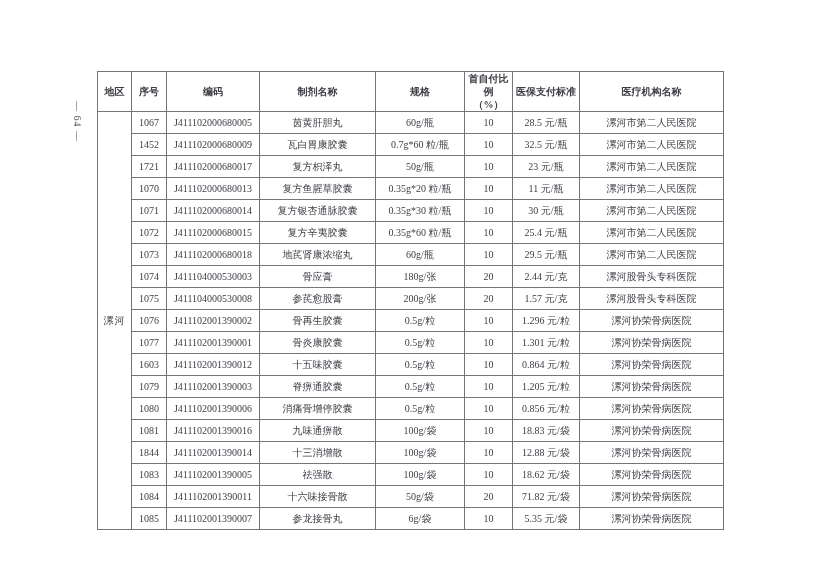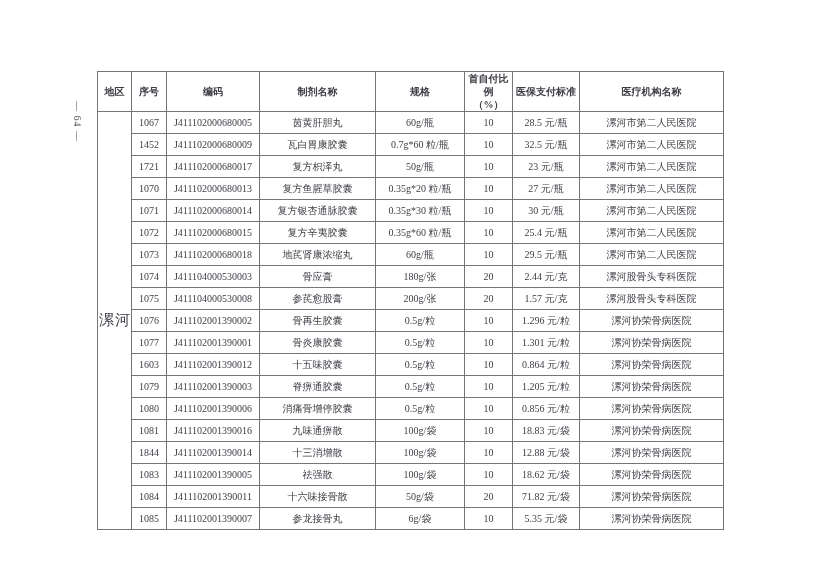--- a/index.html
+++ b/index.html
@@ -9,21 +9,21 @@
     display:flex;align-items:center;justify-content:center;}
   .page-num span{transform:rotate(90deg);white-space:nowrap;font-size:10px;
     color:#5a5a60;letter-spacing:1px;}
   table.doc-table{position:absolute;left:97px;top:71px;width:626px;
     border-collapse:collapse;table-layout:fixed;color:#3d3d45;}
   .doc-table th,.doc-table td{border:1px solid #757578;text-align:center;
     vertical-align:middle;padding:0 1px;overflow:hidden;}
   .doc-table th{font-weight:bold;font-size:10px;height:33px;line-height:1.3;
     white-space:pre-line;letter-spacing:0;}
   .doc-table td{font-size:10px;height:21px;line-height:21px;white-space:nowrap;}
-  .doc-table td.region-cell{font-size:15px;letter-spacing:1px;}
+  .doc-table td.region-cell{font-size:10px;letter-spacing:1px;}
   .doc-table td[data-name="cell-code"]{font-size:10px;}
 </style>
 </head>
 <body>
 
 <div class="page" data-name="document-page">
 
   <div class="page-num" data-name="page-number">
     <span data-name="page-number-text">— 64 —</span>
   </div>
@@ -80,21 +80,21 @@
           <td data-name="cell-ratio">10</td>
           <td data-name="cell-standard">23 元/瓶</td>
           <td data-name="cell-hospital">漯河市第二人民医院</td>
         </tr>
         <tr data-name="table-row">
           <td data-name="cell-no">1070</td>
           <td data-name="cell-code">J411102000680013</td>
           <td data-name="cell-name">复方鱼腥草胶囊</td>
           <td data-name="cell-spec">0.35g*20 粒/瓶</td>
           <td data-name="cell-ratio">10</td>
-          <td data-name="cell-standard">27 元/瓶</td>
+          <td data-name="cell-standard">11 元/瓶</td>
           <td data-name="cell-hospital">漯河市第二人民医院</td>
         </tr>
         <tr data-name="table-row">
           <td data-name="cell-no">1071</td>
           <td data-name="cell-code">J411102000680014</td>
           <td data-name="cell-name">复方银杏通脉胶囊</td>
           <td data-name="cell-spec">0.35g*30 粒/瓶</td>
           <td data-name="cell-ratio">10</td>
           <td data-name="cell-standard">30 元/瓶</td>
           <td data-name="cell-hospital">漯河市第二人民医院</td>

